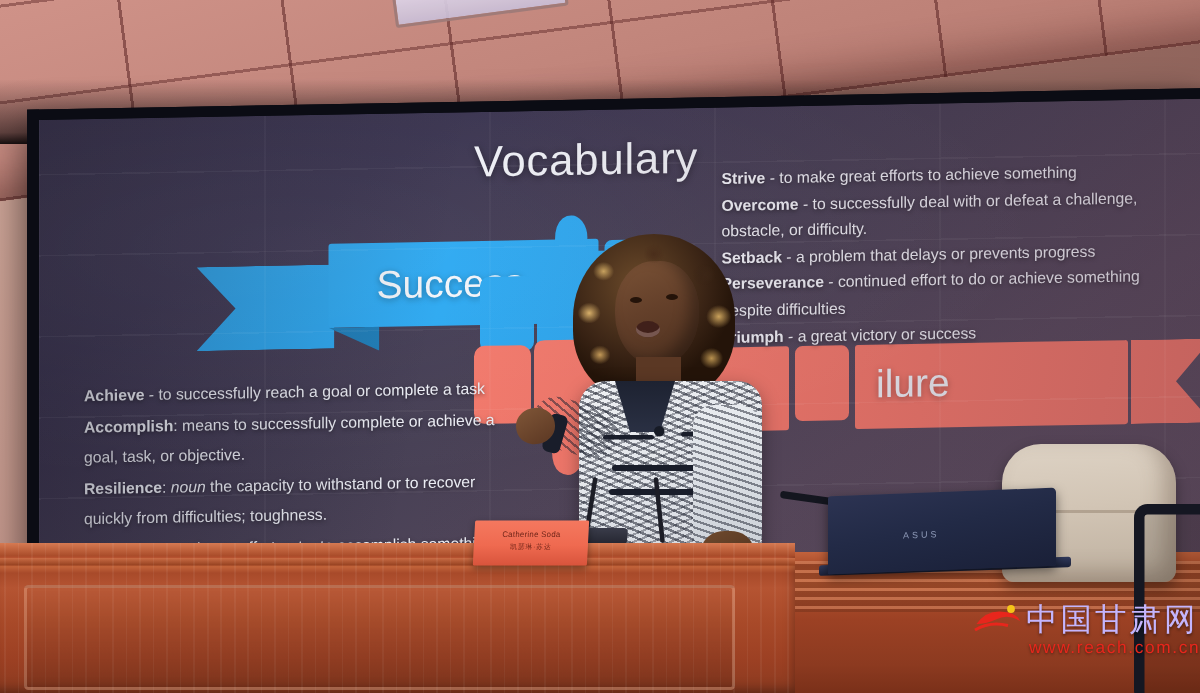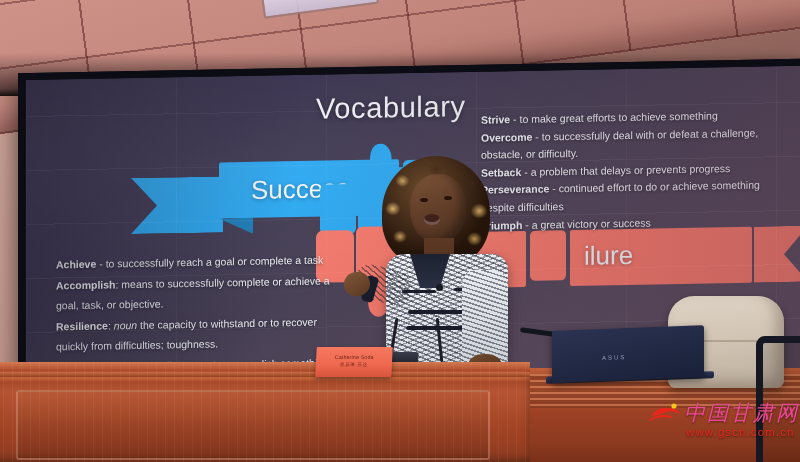--- a/index.html
+++ b/index.html
@@ -346,25 +346,24 @@
 
   
   .watermark{
     position:absolute;left:648px;top:398px;width:148px;height:56px;
   }
   .wm-logo{
     position:absolute;left:0;top:2px;width:34px;height:30px;
   }
   .wm-cn{
     position:absolute;left:36px;top:1px;
-    font-size:21px;color:#ec4899;letter-spacing:2px;
+    font-size:21px;color:#c4b5fd;letter-spacing:2px;
     font-family:"DejaVu Sans",sans-serif;
     text-shadow:0 1px 2px rgba(0,0,0,.45);
     white-space:nowrap;
-    font-style:italic;
   }
   .wm-url{
     position:absolute;left:38px;top:28px;
     font-size:11.5px;color:#e8261c;letter-spacing:1.1px;
     text-shadow:0 1px 2px rgba(0,0,0,.5);
     white-space:nowrap;
   }
 </style>
 </head>
 <body>
@@ -520,16 +519,16 @@
     <div class="np-cn">凯瑟琳·苏达</div>
   </div>
 
   <div class="watermark">
     <svg class="wm-logo" viewBox="0 0 34 30" width="34" height="30">
       <path d="M3 16 Q10 6 22 8 Q30 9 32 14 Q24 9 16 13 Q9 16 3 16 Z" fill="#e8261c"></path>
       <path d="M2 20 Q12 14 24 17" stroke="#e8261c" stroke-width="2" fill="none"></path>
       <circle cx="26" cy="6" r="2.6" fill="#f5c518"></circle>
     </svg>
     <div class="wm-cn">中国甘肃网</div>
-    <div class="wm-url">www.gscn.com.cn</div>
+    <div class="wm-url">www.reach.com.cn</div>
   </div>
 
 </div>
 
 </body></html>

